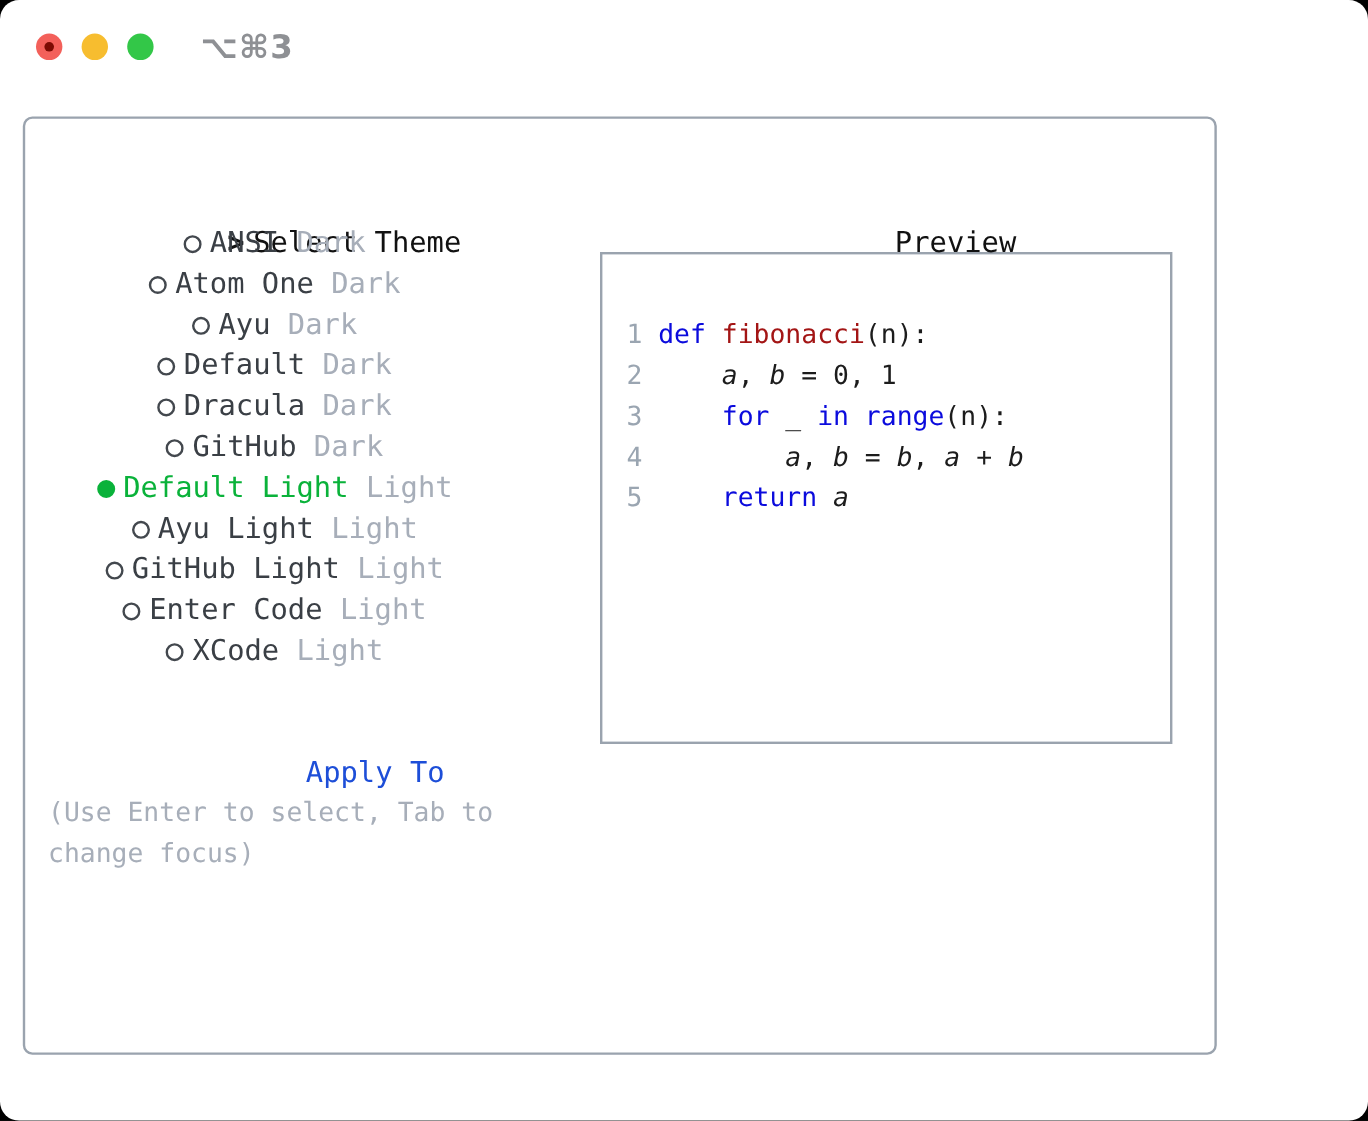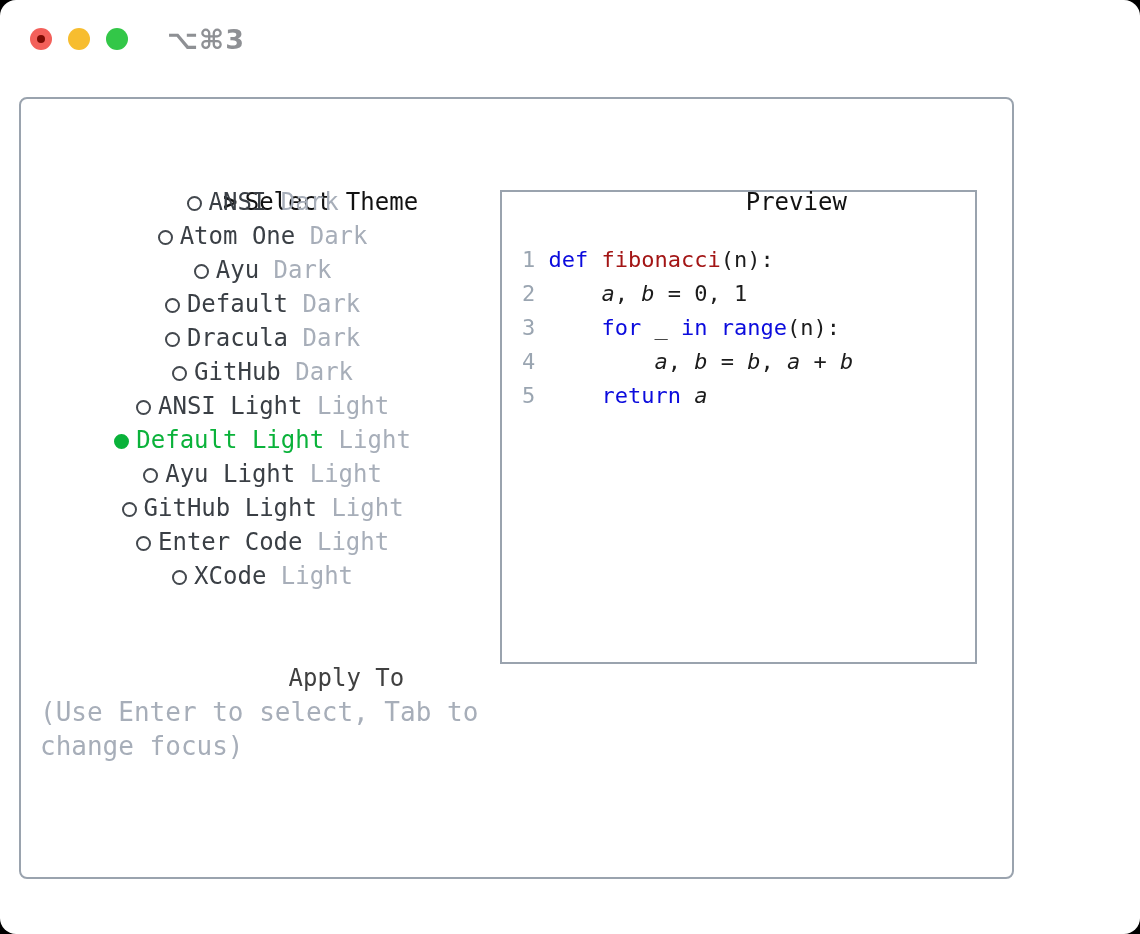--- a/index.html
+++ b/index.html
@@ -44,25 +44,25 @@
   .bullet-col{display:inline-block;width:2ch;}
   .prompt{font-weight:bold;color:#111;}
   .header-text{font-weight:normal;color:#111;}
   .circle{
     display:inline-block;width:15px;height:15px;border-radius:50%;
     border:2px solid #43484e;vertical-align:-1px;
   }
   .selected .circle{background:var(--green);border-color:var(--green);}
   .selected .opt-name{color:var(--green);}
   .variant{color:var(--muted);}
-  .apply-title{color:#404040;margin-left:30px;}
-  .hint{height:34px;line-height:34px;font-size:26px;white-space:pre;color:var(--muted);}
+  .apply-title{color:#1d4ed8;margin-left:30px;}
+  .hint{height:34px;line-height:34px;font-size:22px;white-space:pre;color:var(--muted);}
   
   .preview-box{
-    margin-top:5px;width:477px;height:474px;border:2px solid var(--panel-border);
+    margin-top:25px;width:477px;height:410px;border:2px solid var(--panel-border);
     background:#fff;padding:51px 0 0 20px;overflow:hidden;
   }
   .pline{height:34px;line-height:34px;font-size:22px;white-space:pre;color:var(--ink);}
   .lineno{display:inline-block;width:2ch;color:var(--lineno);}
   .blank-line{height:34px;}
   .tok-keyword{color:var(--kw);}
   .tok-function{color:var(--fn);}
   .tok-variable{font-style:italic;color:var(--ink);}
   .tok-plain{color:var(--ink);}
   .tok-context{color:#8d949c;}
@@ -89,21 +89,20 @@
       <div class="row">
         <span class="bullet-col prompt">&gt;</span><span class="header-text">Select Theme</span>
       </div>
       <div id="theme-list">
           <div class="row option"><span class="bullet-col"><span class="circle"></span></span><span class="opt-name">ANSI</span><span class="variant"> Dark</span></div>
           <div class="row option"><span class="bullet-col"><span class="circle"></span></span><span class="opt-name">Atom One</span><span class="variant"> Dark</span></div>
           <div class="row option"><span class="bullet-col"><span class="circle"></span></span><span class="opt-name">Ayu</span><span class="variant"> Dark</span></div>
           <div class="row option"><span class="bullet-col"><span class="circle"></span></span><span class="opt-name">Default</span><span class="variant"> Dark</span></div>
           <div class="row option"><span class="bullet-col"><span class="circle"></span></span><span class="opt-name">Dracula</span><span class="variant"> Dark</span></div>
           <div class="row option"><span class="bullet-col"><span class="circle"></span></span><span class="opt-name">GitHub</span><span class="variant"> Dark</span></div>
-          <div class="row option"><span class="bullet-col"><span class="circle"></span></span><span class="opt-name">ANSI Light</span><span class="variant"> Light</span></div>
           <div class="row option selected"><span class="bullet-col"><span class="circle"></span></span><span class="opt-name">Default Light</span><span class="variant"> Light</span></div>
           <div class="row option"><span class="bullet-col"><span class="circle"></span></span><span class="opt-name">Ayu Light</span><span class="variant"> Light</span></div>
           <div class="row option"><span class="bullet-col"><span class="circle"></span></span><span class="opt-name">GitHub Light</span><span class="variant"> Light</span></div>
           <div class="row option"><span class="bullet-col"><span class="circle"></span></span><span class="opt-name">Enter Code</span><span class="variant"> Light</span></div>
           <div class="row option"><span class="bullet-col"><span class="circle"></span></span><span class="opt-name">XCode</span><span class="variant"> Light</span></div>
         </div>
       <div class="gap"></div>
       <div class="row">
         <span class="bullet-col"> </span><span class="apply-title">Apply To</span>
       </div>

